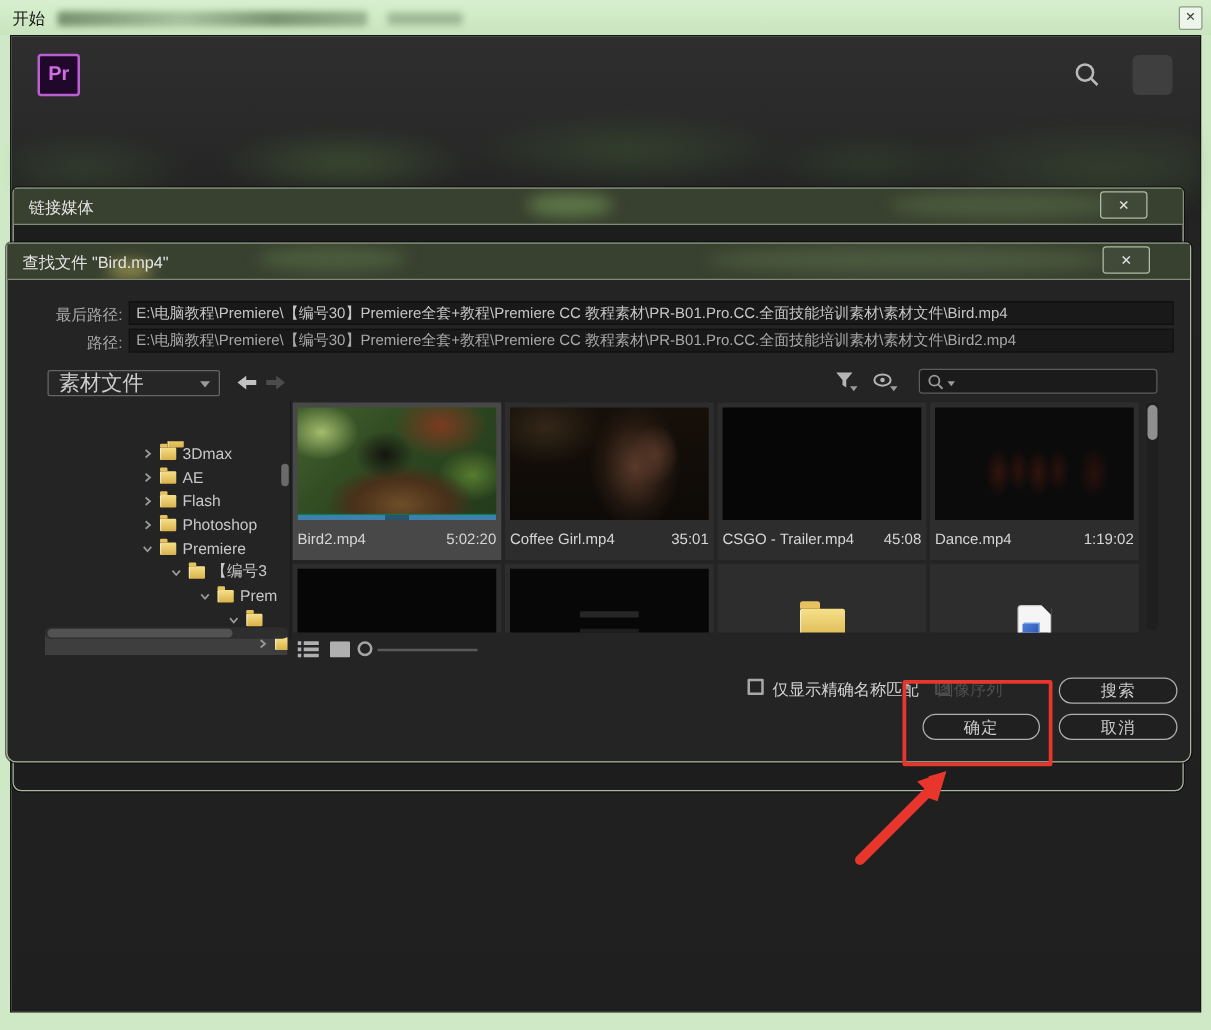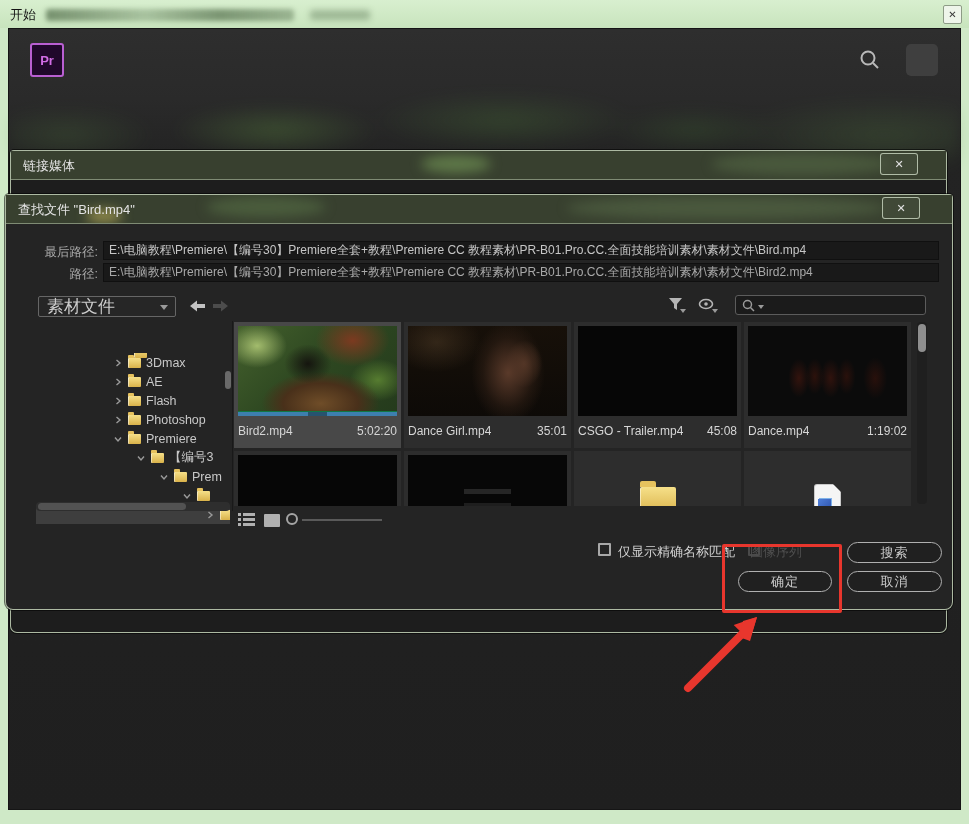--- a/index.html
+++ b/index.html
@@ -26,21 +26,21 @@
     border:1px solid #151515; }
   .blob-band { position:absolute; left:9px; top:78px; width:951px; height:95px; filter:blur(7px); opacity:.9;
     background:
       radial-gradient(150px 38px at 28% 55%, rgba(88,128,62,.45), transparent 70%),
       radial-gradient(190px 42px at 52% 45%, rgba(70,106,54,.42), transparent 70%),
       radial-gradient(120px 32px at 72% 55%, rgba(62,96,50,.38), transparent 70%),
       radial-gradient(210px 52px at 92% 60%, rgba(82,118,64,.34), transparent 75%),
       radial-gradient(120px 40px at 6% 60%, rgba(82,118,64,.30), transparent 75%); }
 
   .pr-logo { position:absolute; left:30px; top:43px; width:34px; height:34px; background:#20082b;
-    border:2px solid #b95fd2; border-radius:3px; color:#d06ce4; font-weight:bold; font-size:13px;
+    border:2px solid #b95fd2; border-radius:3px; color:#d06ce4; font-weight:bold; font-size:16px;
     display:flex; align-items:center; justify-content:center; }
   .hdr-search { position:absolute; left:858px; top:48px; width:24px; height:24px; }
   .avatar { position:absolute; left:906px; top:44px; width:32px; height:32px; background:#3f3f3f; border-radius:5px; }
 
   
   .dlg { position:absolute; border:1px solid rgba(198,213,186,.85); box-shadow:0 0 0 1px rgba(0,0,0,.55); }
   .dlg-title { position:relative; height:29px; overflow:hidden; background:#38402f;
     border-bottom:1px solid rgba(198,213,186,.5); }
   .dlg-title .tl { position:absolute; left:12px; top:6px; font-size:13px; color:#e3e3e3; white-space:nowrap; }
   .tblob { position:absolute; filter:blur(6px); border-radius:50%; }
@@ -327,21 +327,21 @@
               <div class="scrub"></div>
             </div>
             <div class="cap">
               <span class="nm">Bird2.mp4</span>
               <span class="dur">5:02:20</span>
             </div>
           </div>
           <div class="card">
             <div class="thumbv t-coffee"></div>
             <div class="cap">
-              <span class="nm">Dance Girl.mp4</span>
+              <span class="nm">Coffee Girl.mp4</span>
               <span class="dur">35:01</span>
             </div>
           </div>
           <div class="card">
             <div class="thumbv t-black"></div>
             <div class="cap">
               <span class="nm">CSGO - Trailer.mp4</span>
               <span class="dur">45:08</span>
             </div>
           </div>

